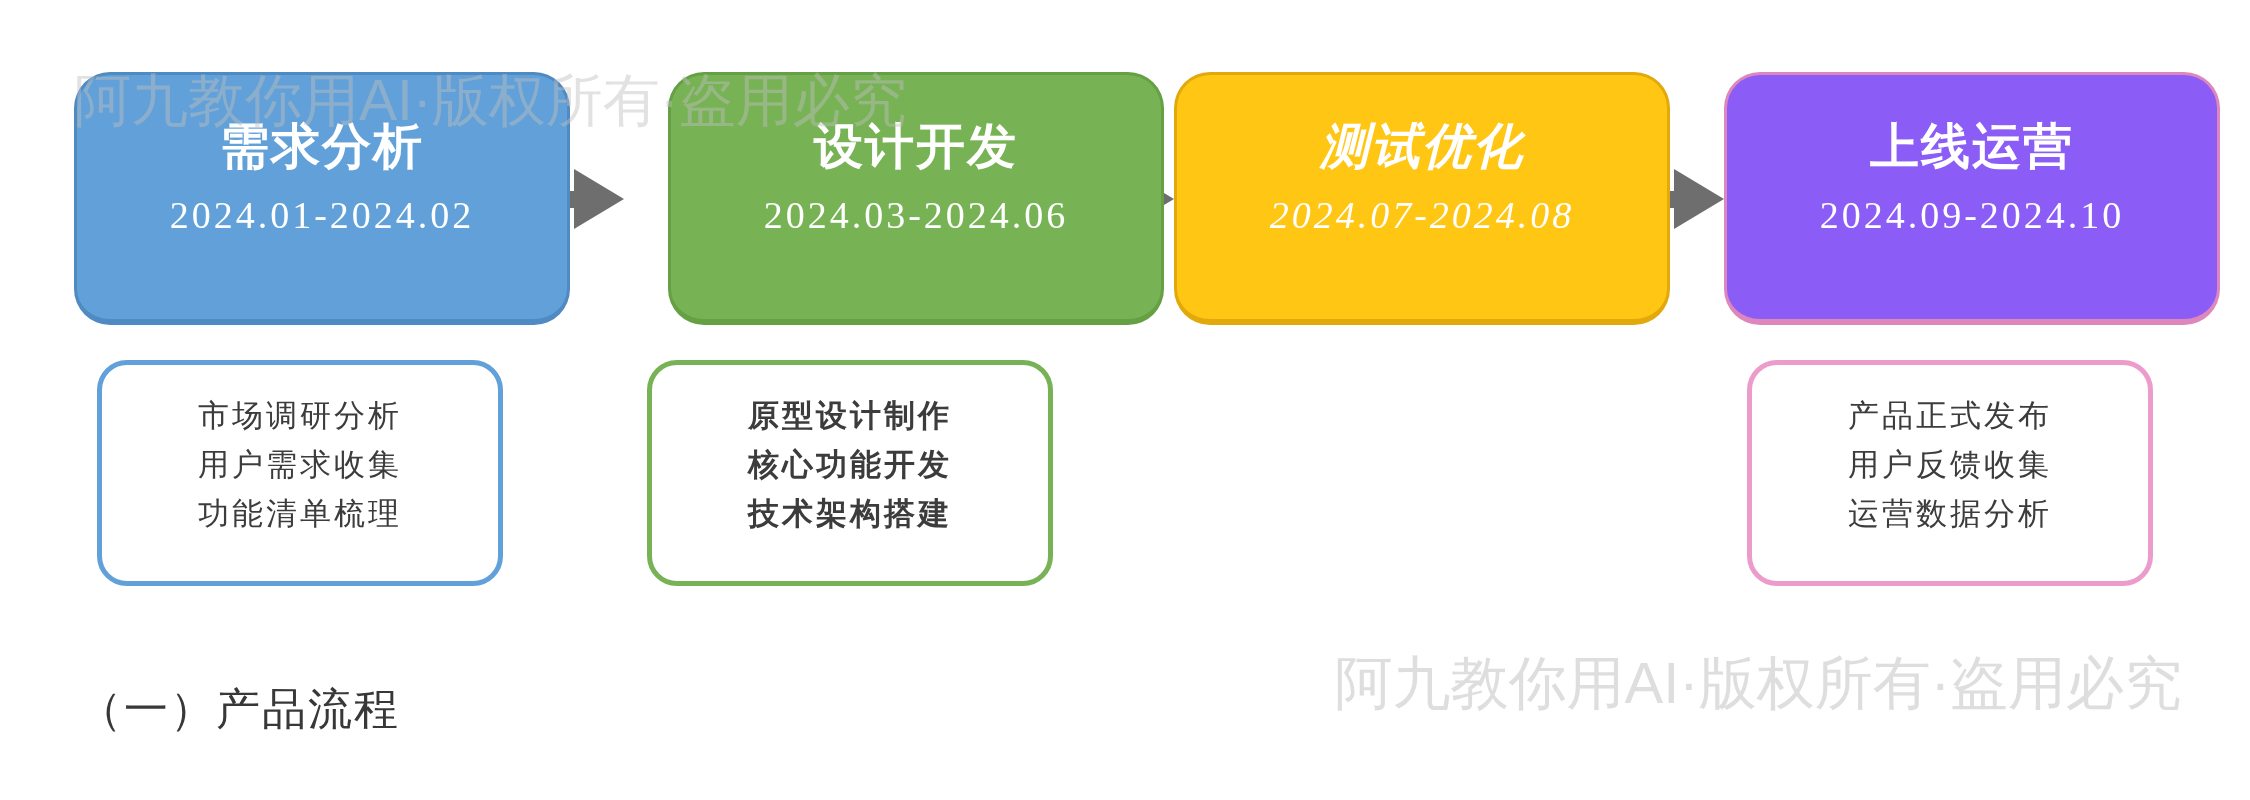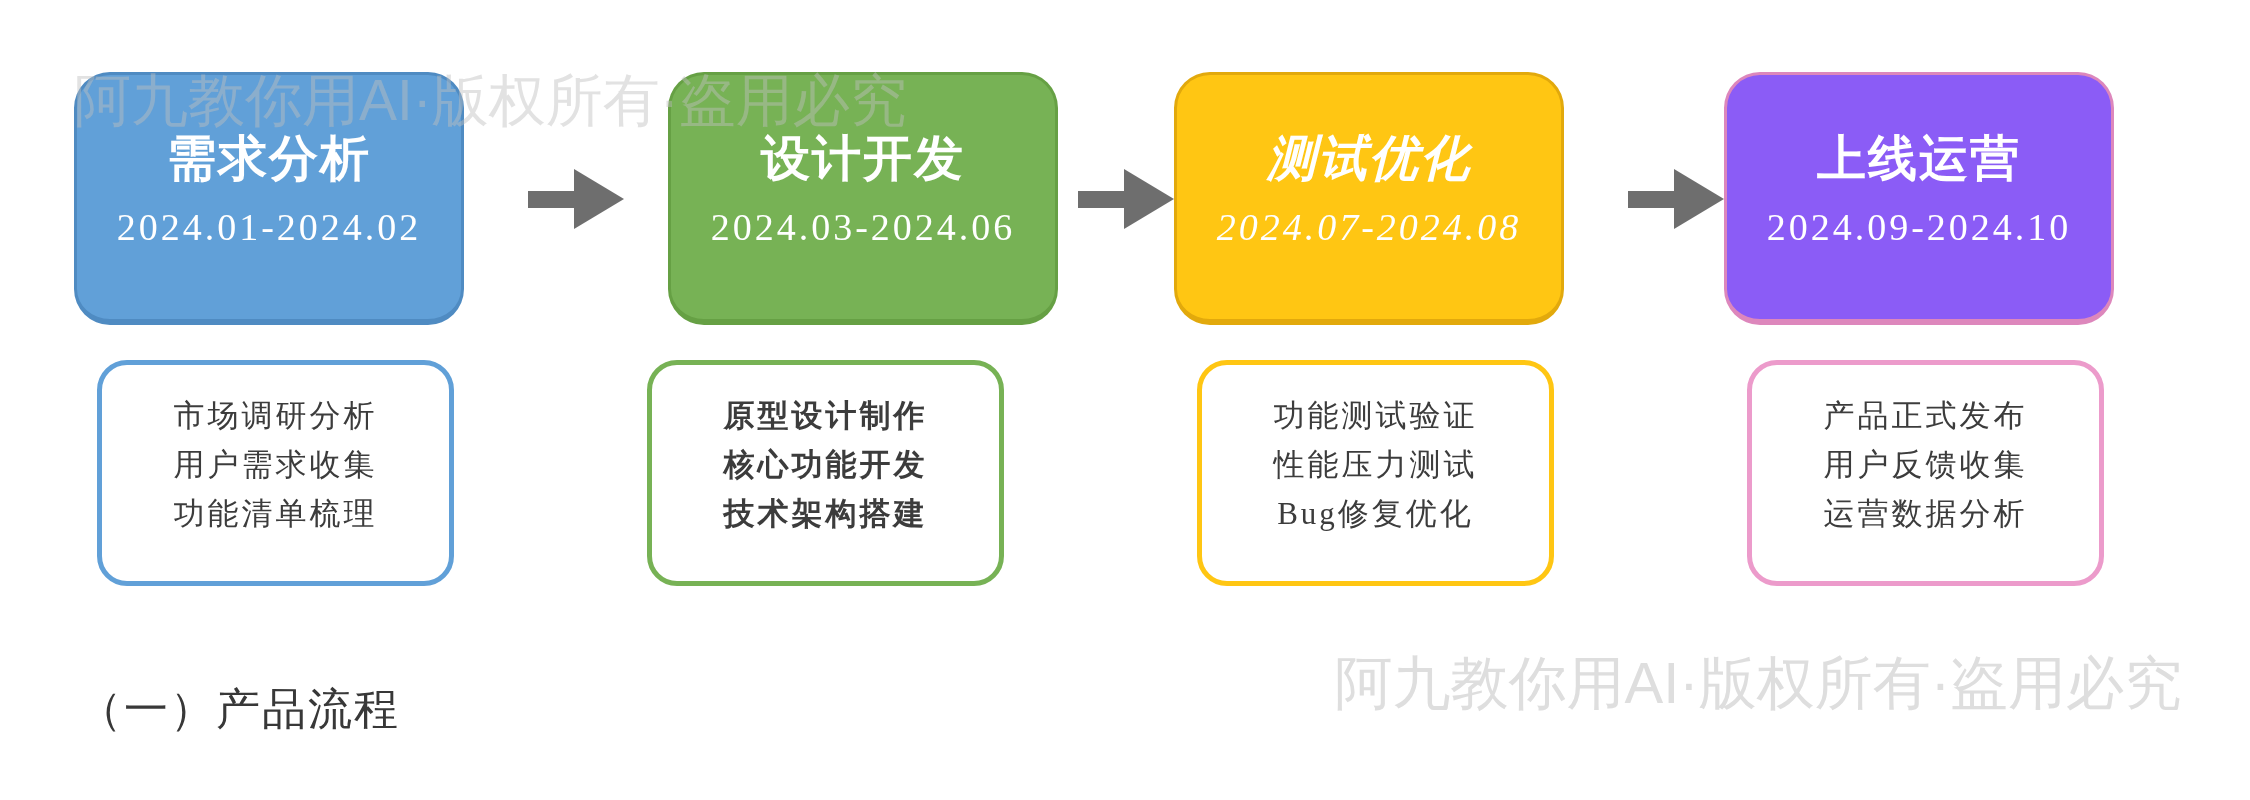--- a/index.html
+++ b/index.html
@@ -8,27 +8,27 @@
     background:#ffffff;
     position:relative;
     overflow:hidden;
     font-family:"Liberation Serif","DejaVu Serif",serif;
   }
   .canvas { position:absolute; inset:0; }
 
   
   .stage-box {
     position:absolute;
-    top:72px; width:390px; height:253px;
+    top:72px; width:496px; height:253px;
     border-radius:36px;
     border:3px solid;
     border-bottom-width:6px;
     box-sizing:border-box;
     text-align:center;
-    padding-top:53px;
+    padding-top:41px;
     z-index:2;
   }
   .stage-box .stage-title {
     color:#ffffff;
     font-size:49px;
     font-weight:bold;
     line-height:62px;
     letter-spacing:2px;
   }
   .stage-box .stage-period {
@@ -57,21 +57,21 @@
   .arrow-head {
     width:0; height:0;
     border-top:30px solid transparent;
     border-bottom:30px solid transparent;
     border-left:50px solid #6e6e6e;
   }
 
   
   .detail-box {
     position:absolute;
-    top:360px; width:357px; height:226px;
+    top:360px; width:406px; height:226px;
     border:5px solid;
     border-radius:30px;
     box-sizing:border-box;
     background:#ffffff;
     text-align:center;
     padding-top:26px;
     z-index:2;
   }
   .detail-1 { left:97px; }
   .detail-2 { left:647px;font-weight:bold; }
@@ -161,25 +161,20 @@
     <div class="detail-line">用户需求收集</div>
     <div class="detail-line">功能清单梳理</div>
   </div>
 
   <div class="detail-box detail-2" style="border-color: rgb(119, 178, 85);">
     <div class="detail-line">原型设计制作</div>
     <div class="detail-line">核心功能开发</div>
     <div class="detail-line">技术架构搭建</div>
   </div>
 
-  <div class="detail-box detail-3" style="border-color: rgb(255, 198, 19);">
-    <div class="detail-line">功能测试验证</div>
-    <div class="detail-line">性能压力测试</div>
-    <div class="detail-line">Bug修复优化</div>
-  </div>
 
   <div class="detail-box detail-4" style="border-color: rgb(236, 155, 203);">
     <div class="detail-line">产品正式发布</div>
     <div class="detail-line">用户反馈收集</div>
     <div class="detail-line">运营数据分析</div>
   </div>
 
   <div class="caption">（一）产品流程</div>
 
   <div class="watermark watermark-bottom">阿九教你用AI·版权所有·盗用必究</div>

